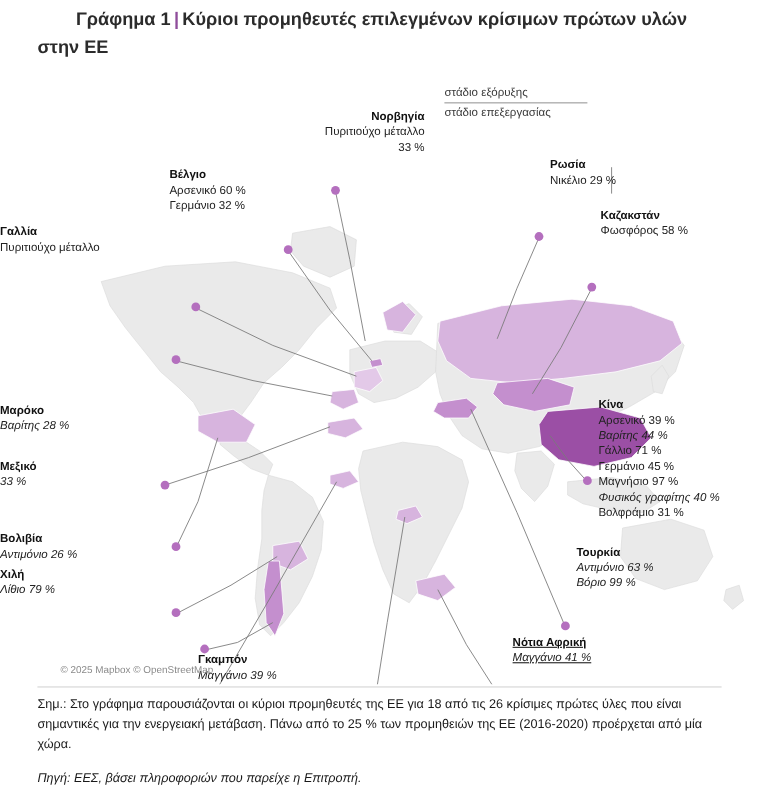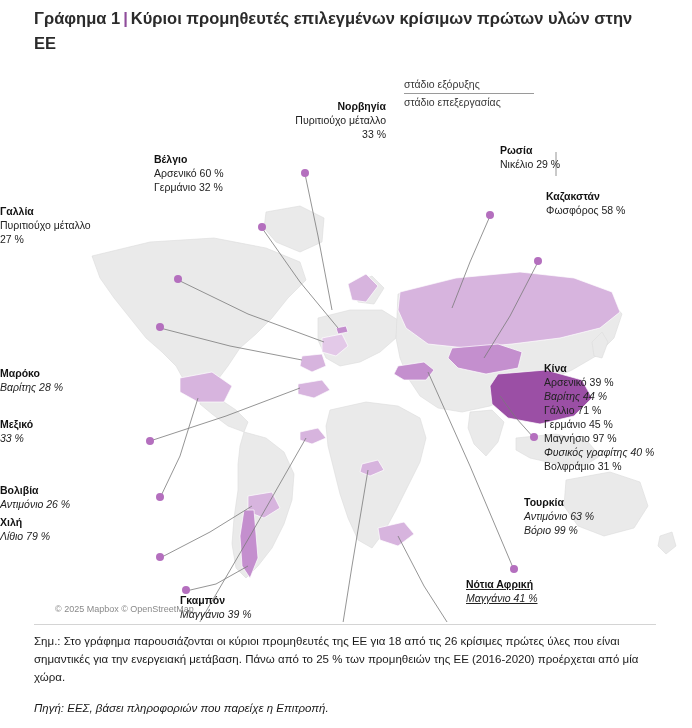--- a/index.html
+++ b/index.html
@@ -20,21 +20,21 @@
   .title-block {
     position: absolute;
     left: 34px;
     top: 6px;
     width: 620px;
     font-size: 16.5px;
     font-weight: bold;
     line-height: 1.5;
     color: #2b2b2b;
   }
-  .title-label { color: #2b2b2b; }
+  .title-label { color: #2b2b2b; margin-left: 35px; }
   .title-bar {
     color: #8f4d9b;
     font-weight: bold;
     padding: 0 3px;
   }
   .title-main { color: #2b2b2b; }
 
   
   .figure {
     position: absolute;
@@ -252,21 +252,20 @@
     <span class="items">
       <span class="it">Αρσενικό 60 %</span>
       <span class="it">Γερμάνιο 32 %</span>
     </span>
   </div>
 
   <div class="lbl right" style="left:0px; top:139px; width:172px;">
     <span class="country">Γαλλία</span>
     <span class="items">
       <span class="it">Πυριτιούχο μέταλλο</span>
-      <span class="it">27 %</span>
     </span>
   </div>
 
 
   <div class="lbl right" style="left:0px; top:301px; width:144px;">
     <span class="country">Μαρόκο</span>
     <span class="items">
       <span class="it ital">Βαρίτης 28 %</span>
     </span>
   </div>

